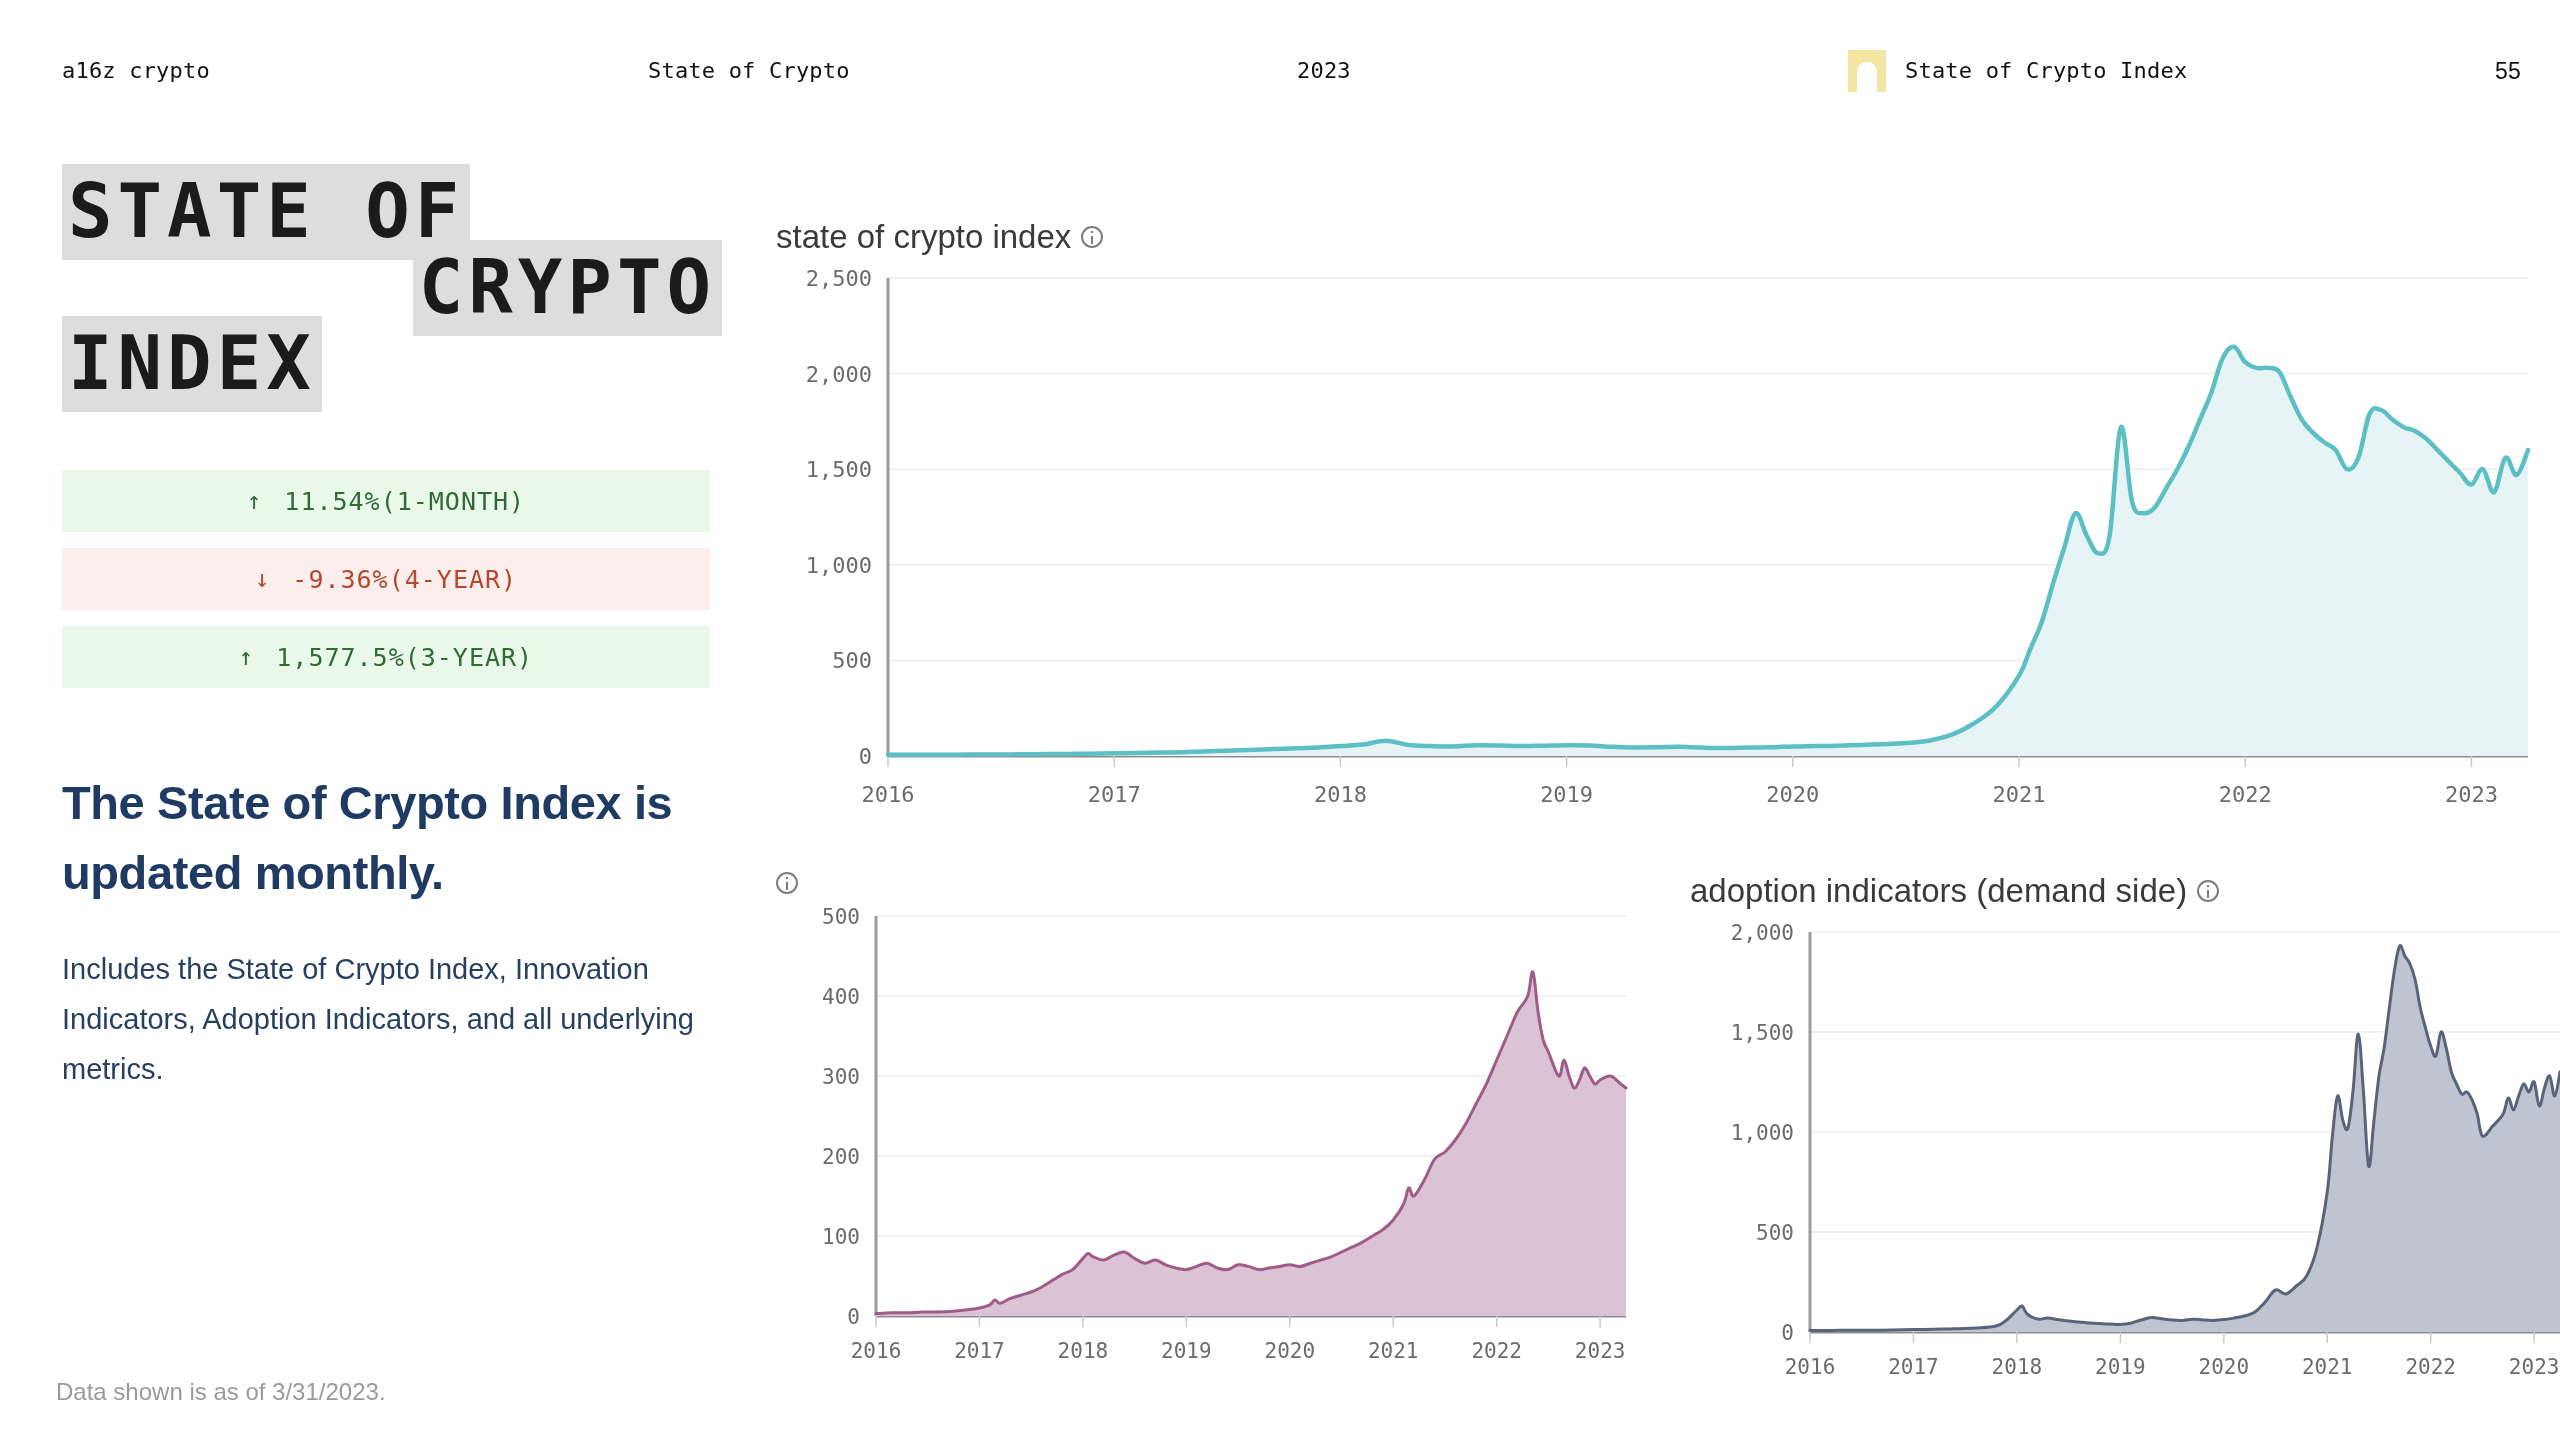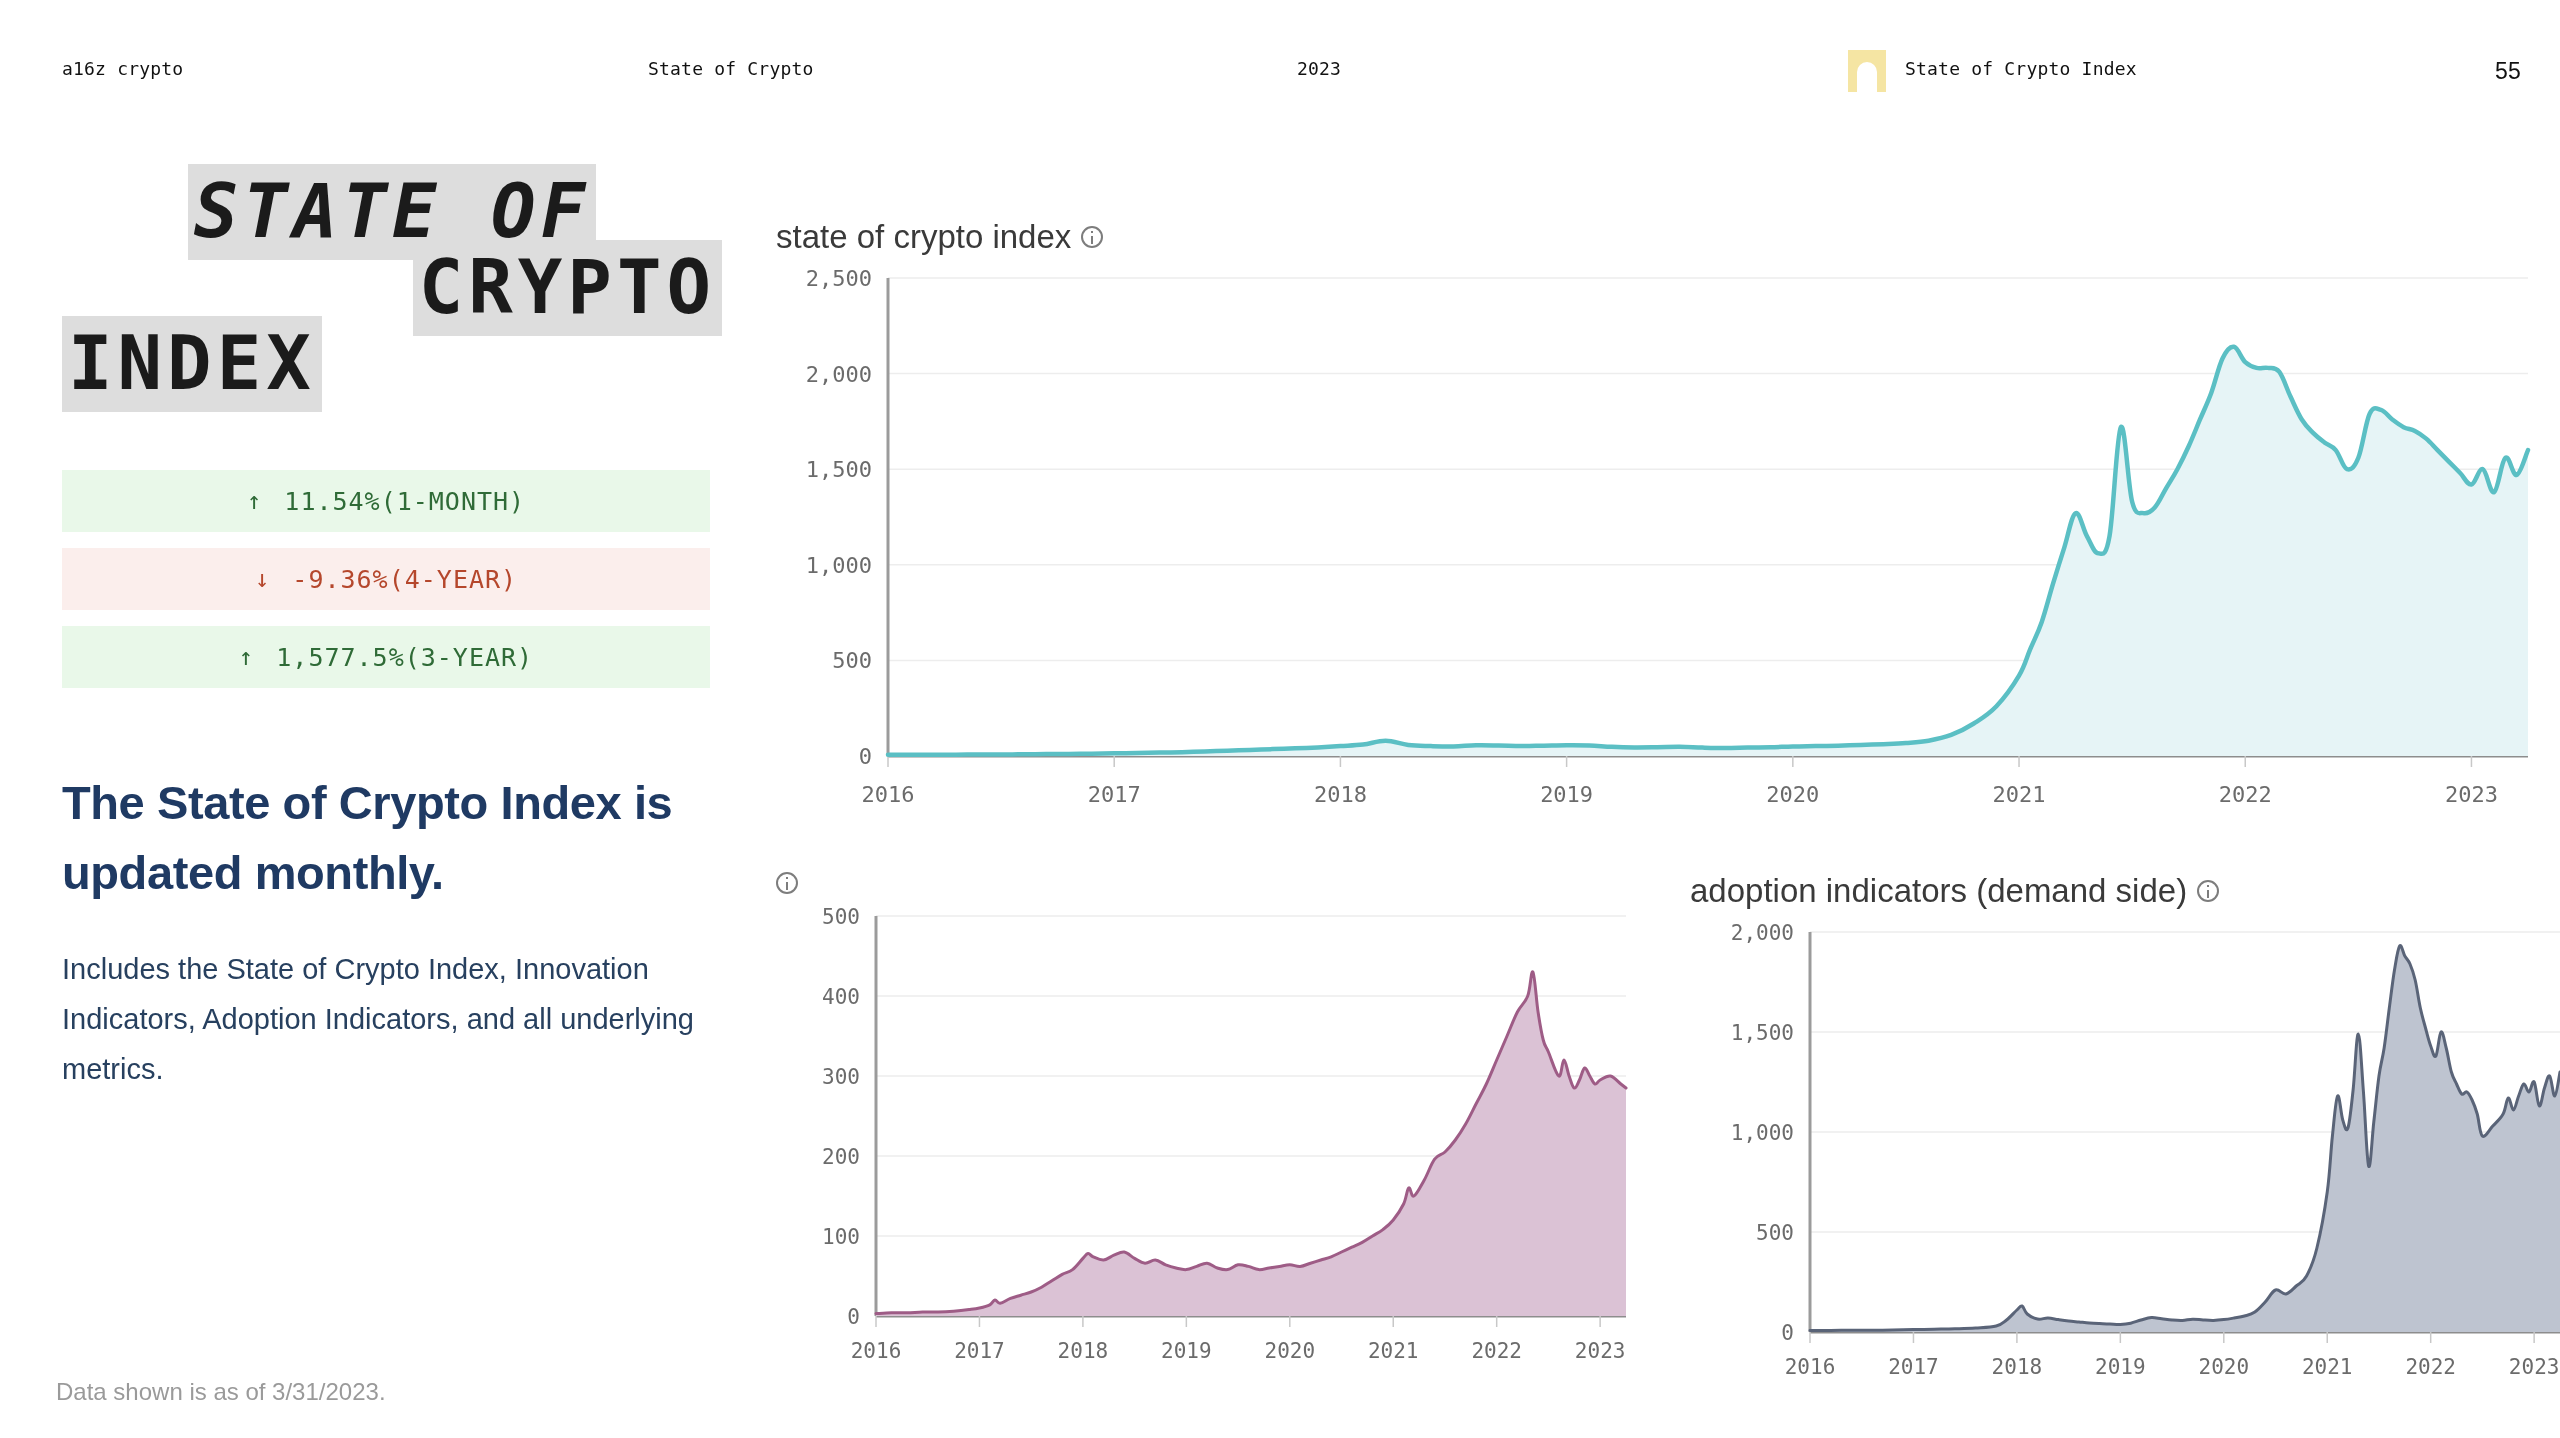--- a/index.html
+++ b/index.html
@@ -13,21 +13,21 @@
   
   .page-header {
     position: absolute;
     top: 0; left: 0;
     width: 2560px; height: 100px;
     display: flex;
     align-items: center;
   }
   .hdr-item {
     font-family: "DejaVu Sans Mono", monospace;
-    font-size: 18px;
+    font-size: 22px;
     color: #111111;
     letter-spacing: 0.2px;
     white-space: nowrap;
   }
   .hdr-1 { position: absolute; left: 62px;  top: 58px; }
   .hdr-2 { position: absolute; left: 648px; top: 58px; }
   .hdr-3 { position: absolute; left: 1297px;top: 58px; }
   .hdr-4 { position: absolute; left: 1905px;top: 58px; }
   .hdr-5 { position: absolute; left: 2495px;top: 58px; font-family:"Liberation Sans",sans-serif; font-size:23px;}
   .hdr-logo {
@@ -54,21 +54,21 @@
     font-size: 74px;
     line-height: 82px;
     color: #1b1b1b;
     letter-spacing: 5px;
   }
   .big-title .tl { display: block; white-space: pre; }
   .big-title .tl span {
     background: #DDDDDD;
     padding: 4px 6px 6px 6px;
   }
-  .tl-1 { text-align: center; font-style: italic; }
+  .tl-1 { text-align: left; }
   .tl-2 { text-align: right; margin-top: -6px; }
   .tl-3 { margin-top: -6px; padding-right: 48px;}
 
   .pills { margin-top: 66px; width: 648px; }
   .pill {
     height: 62px;
     display: flex;
     align-items: center;
     justify-content: center;
     font-family: "DejaVu Sans Mono", monospace;

